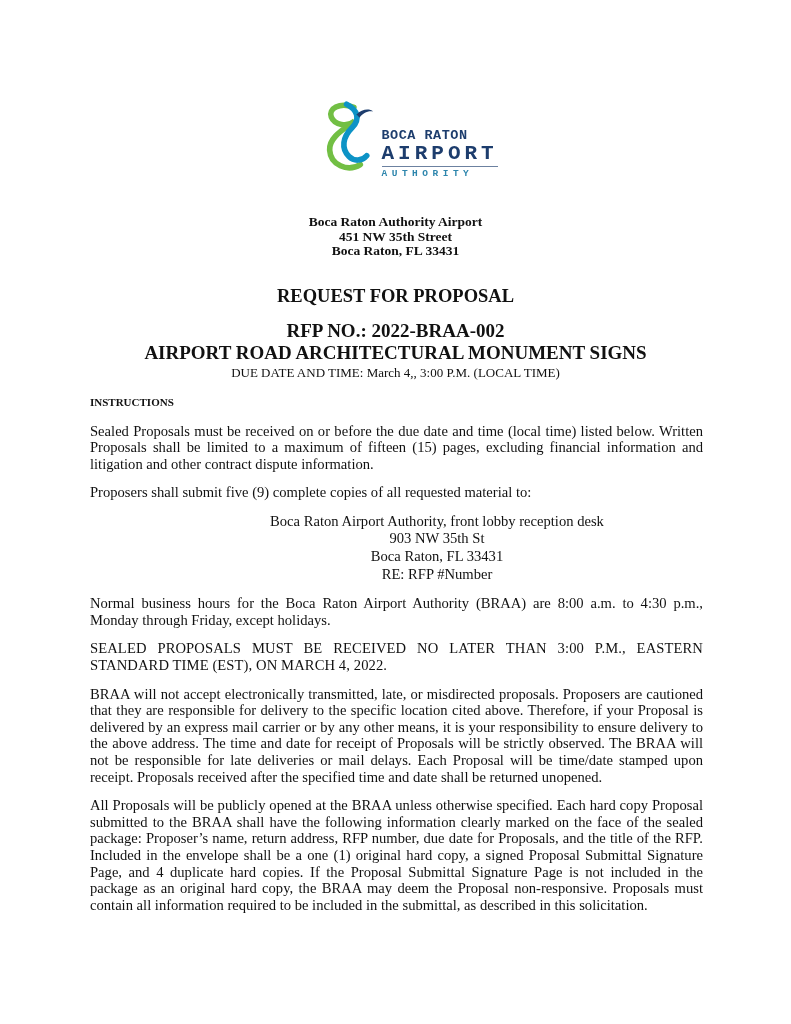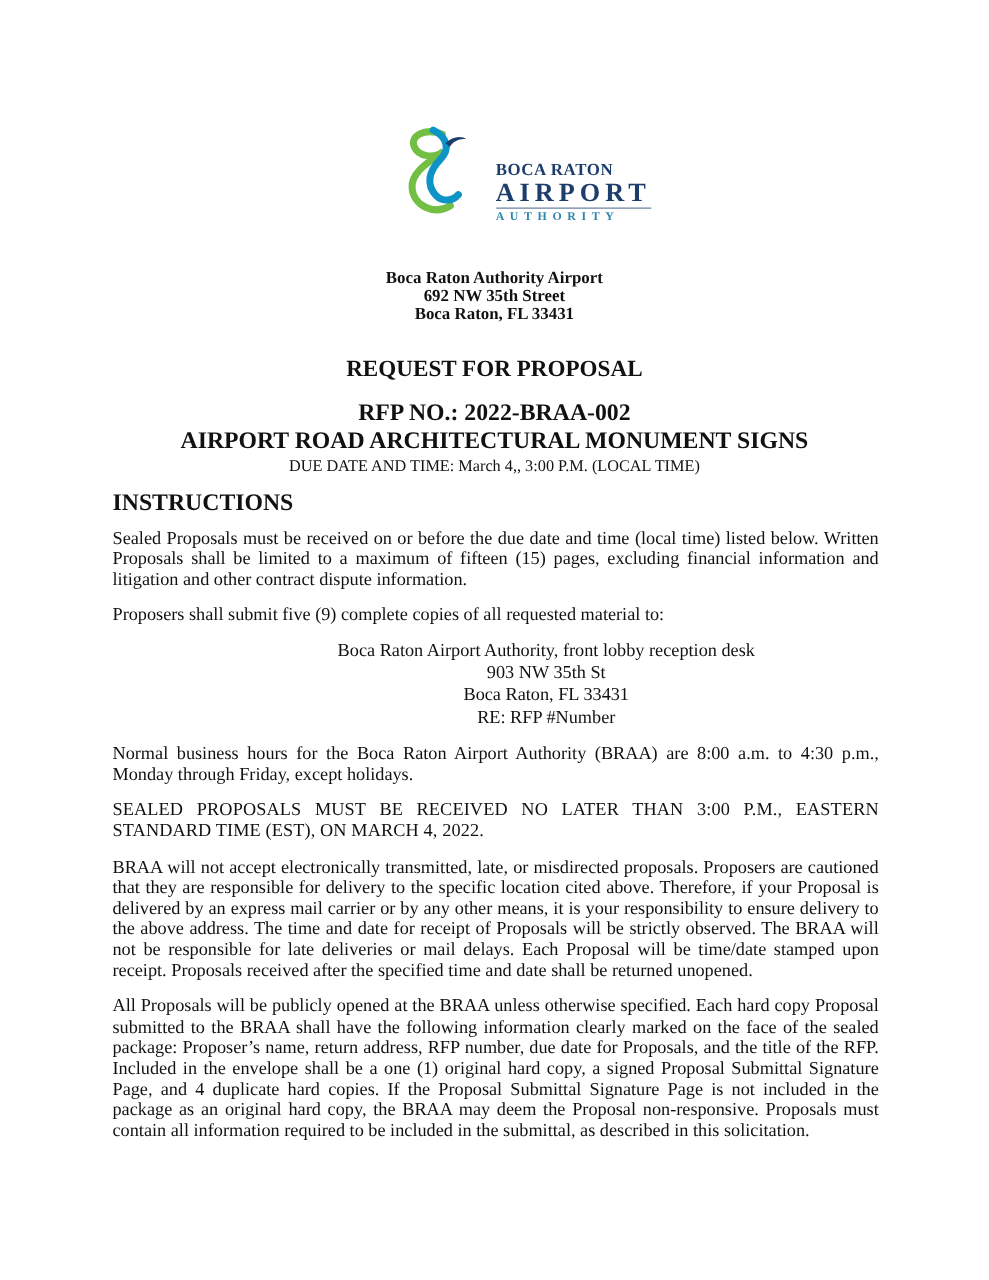--- a/index.html
+++ b/index.html
@@ -14,23 +14,23 @@
   }
   
   .logo{
     margin:93px auto 0 auto;
     width:152px;
     display:flex;
     align-items:flex-start;
   }
   .logo-mark{flex:0 0 auto;}
   .logo-text{
-    margin-left:19px;
+    margin-left:4px;
     padding-top:36px;
-    font-family:Liberation Serif, serif;
+    font-family:Liberation Mono, monospace;
     white-space:nowrap;
   }
   .logo-line1{font-size:13.5px;font-weight:700;letter-spacing:0.5px;line-height:14px;}
   .logo-line2{font-size:21px;font-weight:700;letter-spacing:4px;line-height:22px;}
   .logo-rule{height:1px;margin:1px 0 2px 0;opacity:.65;}
   .logo-line3{font-size:9.5px;font-weight:700;letter-spacing:4.5px;line-height:10px;}
   
   .header-address{
     margin-top:32px;
     text-align:center;
@@ -57,21 +57,21 @@
     text-align:center;
     font-weight:400;
     font-size:13px;
     line-height:15px;
   }
   
   .content{padding:0 88px 0 90px;}
   .instructions-heading{
     margin-top:14px;
     font-weight:700;
-    font-size:19px;
+    font-size:11px;
     line-height:17px;
   }
   .para{
     margin:12px 0 0 0;
     font-size:14.6px;
     line-height:16.6px;
     text-align:justify;
   }
   .para.no-justify{text-align:left;}
   .submit-address{
@@ -99,21 +99,21 @@
     <div class="logo-text">
       <div class="logo-line1" style="color: rgb(29, 61, 109);">BOCA RATON</div>
       <div class="logo-line2" style="color: rgb(29, 61, 109);">AIRPORT</div>
       <div class="logo-rule" style="background: rgb(29, 61, 109);"></div>
       <div class="logo-line3" style="color: rgb(46, 134, 173);">AUTHORITY</div>
     </div>
   </div>
 
   <div class="header-address">
     <div>Boca Raton Authority Airport</div>
-    <div>692 NW 35th Street</div>
+    <div>451 NW 35th Street</div>
     <div>Boca Raton, FL 33431</div>
   </div>
 
   <div class="doc-title">REQUEST FOR PROPOSAL</div>
 
   <div class="rfp-block">
     <div>RFP NO.: 2022-BRAA-002</div>
     <div>AIRPORT ROAD ARCHITECTURAL MONUMENT SIGNS</div>
   </div>
   <div class="due-line">DUE DATE AND TIME: March 4,, 3:00 P.M. (LOCAL TIME)</div>

